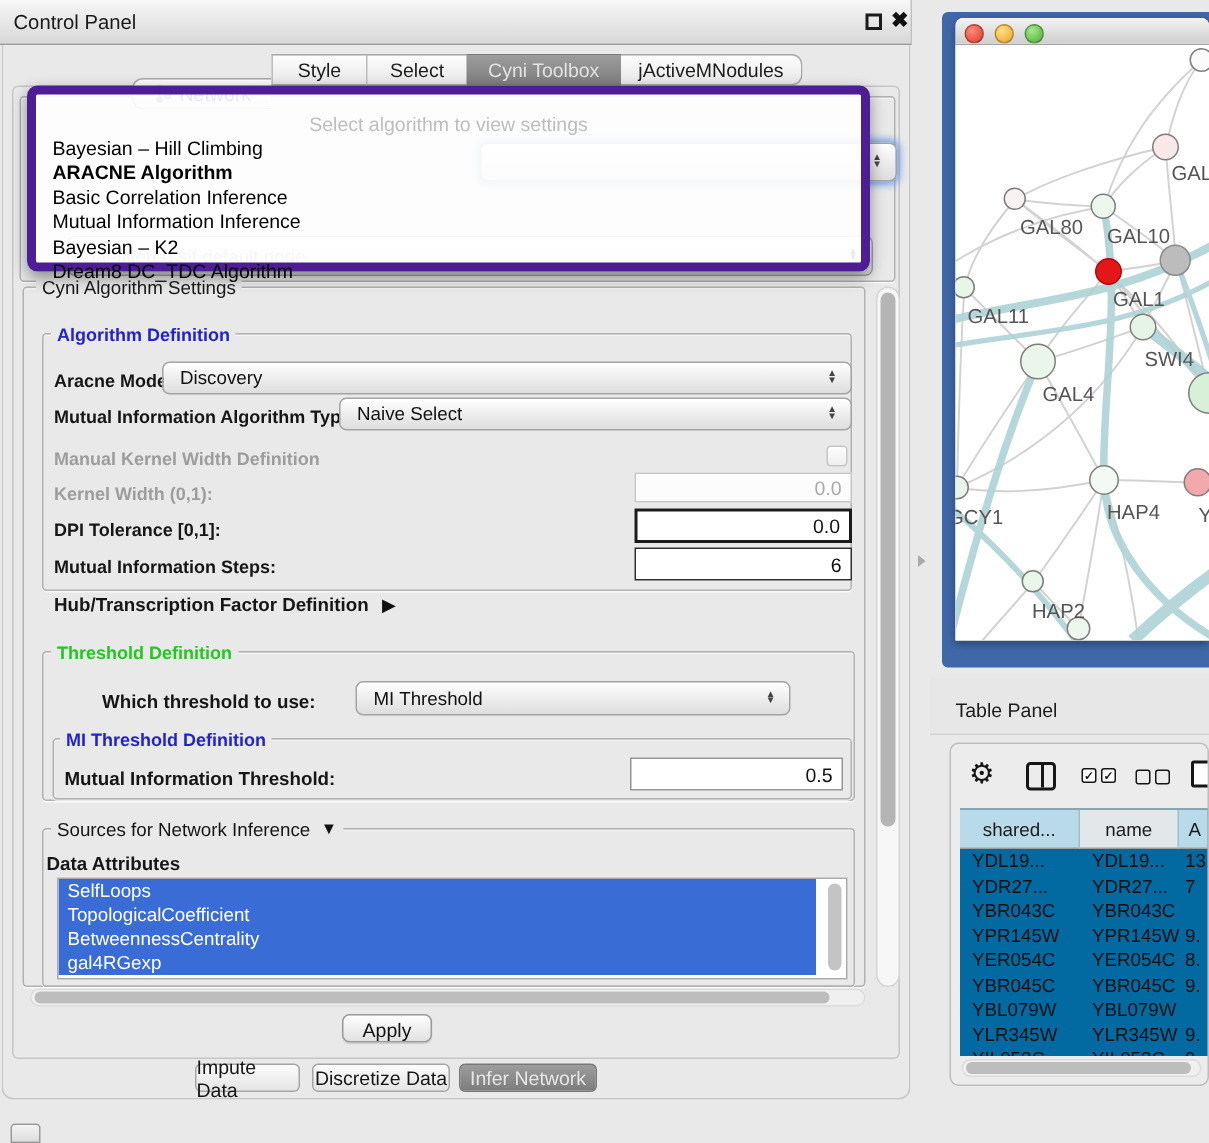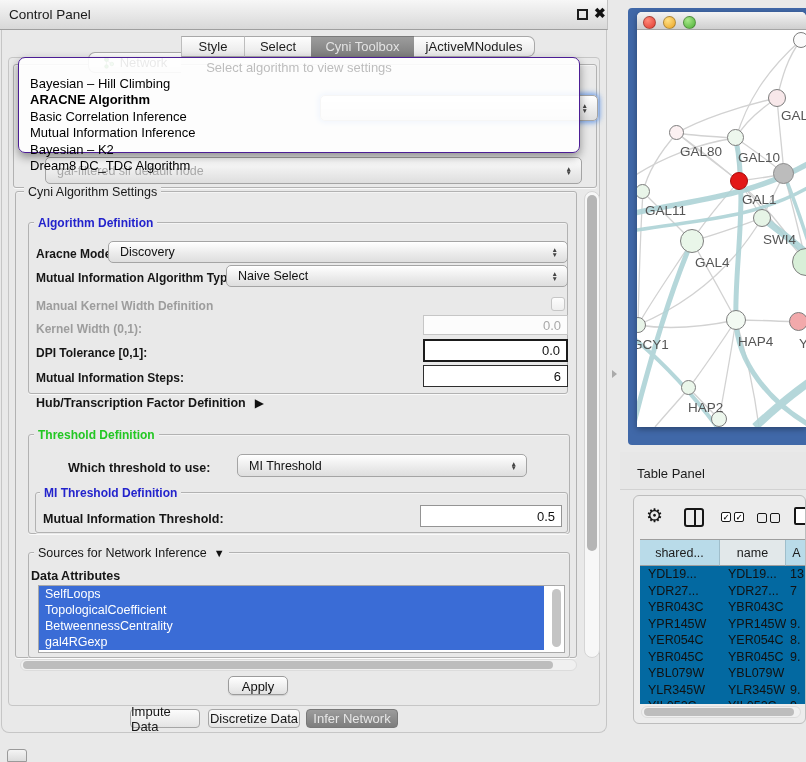--- a/index.html
+++ b/index.html
@@ -55,23 +55,23 @@
   .lbl { position:absolute; font-size:12px; font-weight:bold; color:#161616; white-space:nowrap; }
   .lbl.dis { color:#9d9d9d; }
   .group { position:absolute; border:1px solid #b2b2b2; border-radius:3px; box-shadow:0 1px 0 rgba(255,255,255,.7), inset 0 1px 0 rgba(255,255,255,.5); }
   .gtitle { position:absolute; background:#e9e9e9; padding:0 4px; font-size:12px; font-weight:bold; white-space:nowrap; z-index:2; }
   .gtitle.blue { color:#2323cc; }
   .gtitle.green { color:#23c723; }
   .checkbox { position:absolute; width:14px; height:14px; border:1px solid #c6c6c6; border-radius:3px; background:linear-gradient(#fdfdfd,#efefef); }
 
   
   .popup {
-    left:18px; top:57px; width:562px; height:96px; z-index:6;
-    background:rgba(255,255,255,0.9); border:1px solid #4c1d95; border-radius:7px;
-    box-shadow:0 4px 10px rgba(0,0,0,0.4); padding-top:2px;
+    left:18px; top:57px; width:562px; height:124px; z-index:6;
+    background:rgba(255,255,255,0.9); border:6px solid #4c1d95; border-radius:7px;
+    box-shadow:0 4px 10px rgba(0,0,0,0.4); padding-top:12px;
   }
   .popup .ph { text-align:center; color:#bdbdbd; font-size:13px; height:16px; }
   .popup .item { padding-left:11px; font-size:13px; height:16.4px; line-height:16.4px; color:#000; white-space:nowrap; }
   .popup .item.bold { font-weight:bold; }
 
   .scroll-track { position:absolute; background:#f7f7f7; border:1px solid #d5d5d5; border-radius:8px; }
   .scroll-thumb { position:absolute; background:#b5b5b5; border-radius:6px; }
 
   .listbox { position:absolute; background:#fff; border:1px solid #a9a9a9; overflow:hidden; }
   .listitem { height:16px; line-height:16px; font-size:12.5px; color:#fff; background:#3a6cd6; padding-left:6px; width:505px; white-space:nowrap; }

